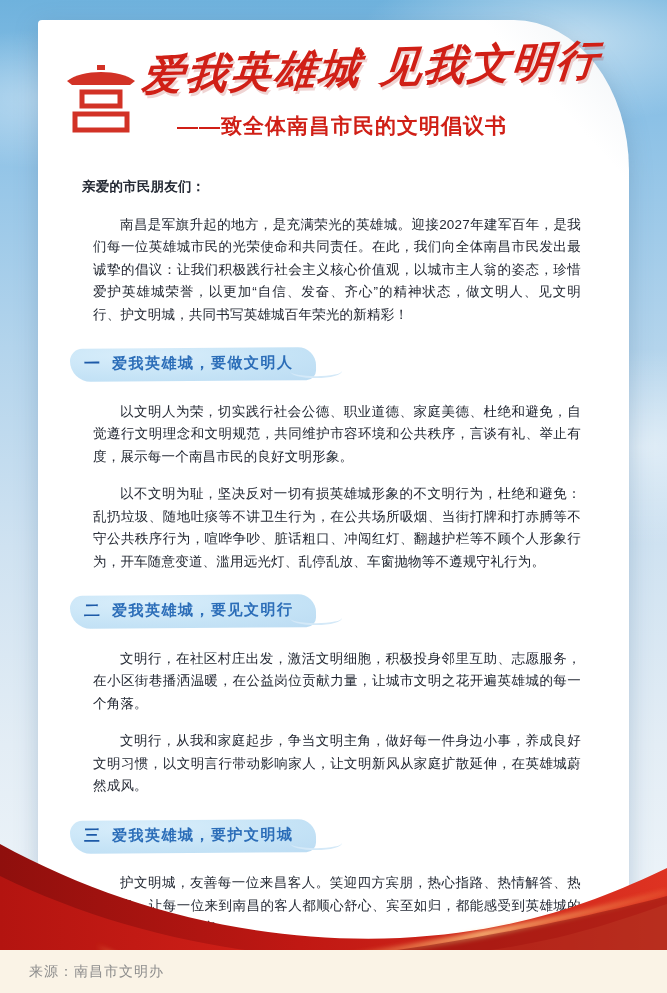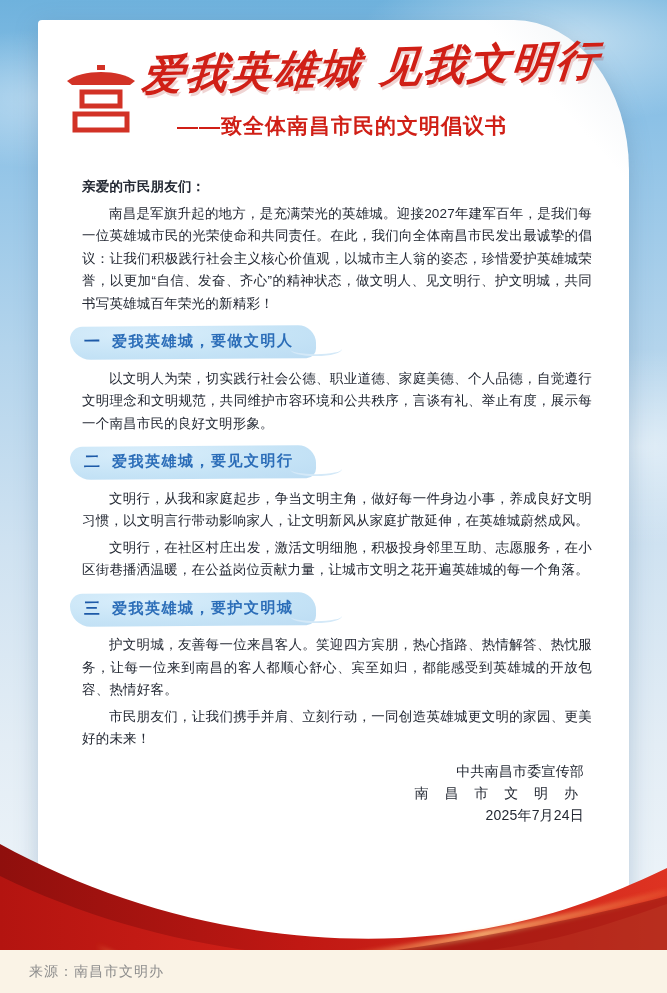--- a/index.html
+++ b/index.html
@@ -37,21 +37,21 @@
   .subtitle{
     margin-top:8px;width:400px;text-align:center;
     color:#d01f16;font-weight:700;font-size:21px;letter-spacing:1px;white-space:nowrap;
   }
   
   .letter-body{
     position:absolute;left:40px;right:33px;top:152px;
     color:#232833;font-size:13.5px;line-height:22.5px;text-align:justify;letter-spacing:.2px;
   }
   .salutation{margin:4px;font-weight:600;}
-  .para{margin:4px;text-indent:2em;}
+  .para{margin:15px;text-indent:2em;}
   .section-heading{
     position:relative;display:inline-block;margin:7px 0 5px -8px;
     padding:4px 22px 5px 14px;
     background:radial-gradient(ellipse at 30% 20%, #d9eefb 0%, #c5e3f6 60%, #bcdcf3 100%);
     border-radius:18px 26px 14px 30px;
     transform:rotate(-.4deg);
   }
   .section-heading::after{
     content:"";position:absolute;right:-26px;bottom:2px;width:52px;height:12px;
     border-bottom:2px solid #d4e9f8;border-radius:50%;
@@ -98,27 +98,28 @@
       </div>
     </div>
 
     <div class="letter-body">
       <p class="salutation">亲爱的市民朋友们：</p>
       <p class="para">南昌是军旗升起的地方，是充满荣光的英雄城。迎接2027年建军百年，是我们每一位英雄城市民的光荣使命和共同责任。在此，我们向全体南昌市民发出最诚挚的倡议：让我们积极践行社会主义核心价值观，以城市主人翁的姿态，珍惜爱护英雄城荣誉，以更加“自信、发奋、齐心”的精神状态，做文明人、见文明行、护文明城，共同书写英雄城百年荣光的新精彩！</p>
 
       <div class="section-heading">
         <span class="num">一</span><span class="txt">爱我英雄城，要做文明人</span>
       </div>
-      <p class="para">以文明人为荣，切实践行社会公德、职业道德、家庭美德、个人品德，自觉遵行文明理念和文明规范，共同维护市容环境和公共秩序，言谈有礼、举止有度，展示每一个南昌市民的良好文明形象。</p>
+      <p class="para">以文明人为荣，切实践行社会公德、职业道德、家庭美德、杜绝和避免，自觉遵行文明理念和文明规范，共同维护市容环境和公共秩序，言谈有礼、举止有度，展示每一个南昌市民的良好文明形象。</p>
+      <p class="para">以不文明为耻，坚决反对一切有损英雄城形象的不文明行为，杜绝和避免：乱扔垃圾、随地吐痰等不讲卫生行为，在公共场所吸烟、当街打牌和打赤膊等不守公共秩序行为，喧哗争吵、脏话粗口、冲闯红灯、翻越护栏等不顾个人形象行为，开车随意变道、滥用远光灯、乱停乱放、车窗抛物等不遵规守礼行为。</p>
 
       <div class="section-heading">
         <span class="num">二</span><span class="txt">爱我英雄城，要见文明行</span>
       </div>
+      <p class="para">文明行，在社区村庄出发，激活文明细胞，积极投身邻里互助、志愿服务，在小区街巷播洒温暖，在公益岗位贡献力量，让城市文明之花开遍英雄城的每一个角落。</p>
       <p class="para">文明行，从我和家庭起步，争当文明主角，做好每一件身边小事，养成良好文明习惯，以文明言行带动影响家人，让文明新风从家庭扩散延伸，在英雄城蔚然成风。</p>
-      <p class="para">文明行，在社区村庄出发，激活文明细胞，积极投身邻里互助、志愿服务，在小区街巷播洒温暖，在公益岗位贡献力量，让城市文明之花开遍英雄城的每一个角落。</p>
 
       <div class="section-heading">
         <span class="num">三</span><span class="txt">爱我英雄城，要护文明城</span>
       </div>
       <p class="para">护文明城，友善每一位来昌客人。笑迎四方宾朋，热心指路、热情解答、热忱服务，让每一位来到南昌的客人都顺心舒心、宾至如归，都能感受到英雄城的开放包容、热情好客。</p>
       <p class="para">市民朋友们，让我们携手并肩、立刻行动，一同创造英雄城更文明的家园、更美好的未来！</p>
 
       <div class="signature">
         <div>中共南昌市委宣传部</div>
         <div class="sig-line-spaced">南 昌 市 文 明 办</div>

